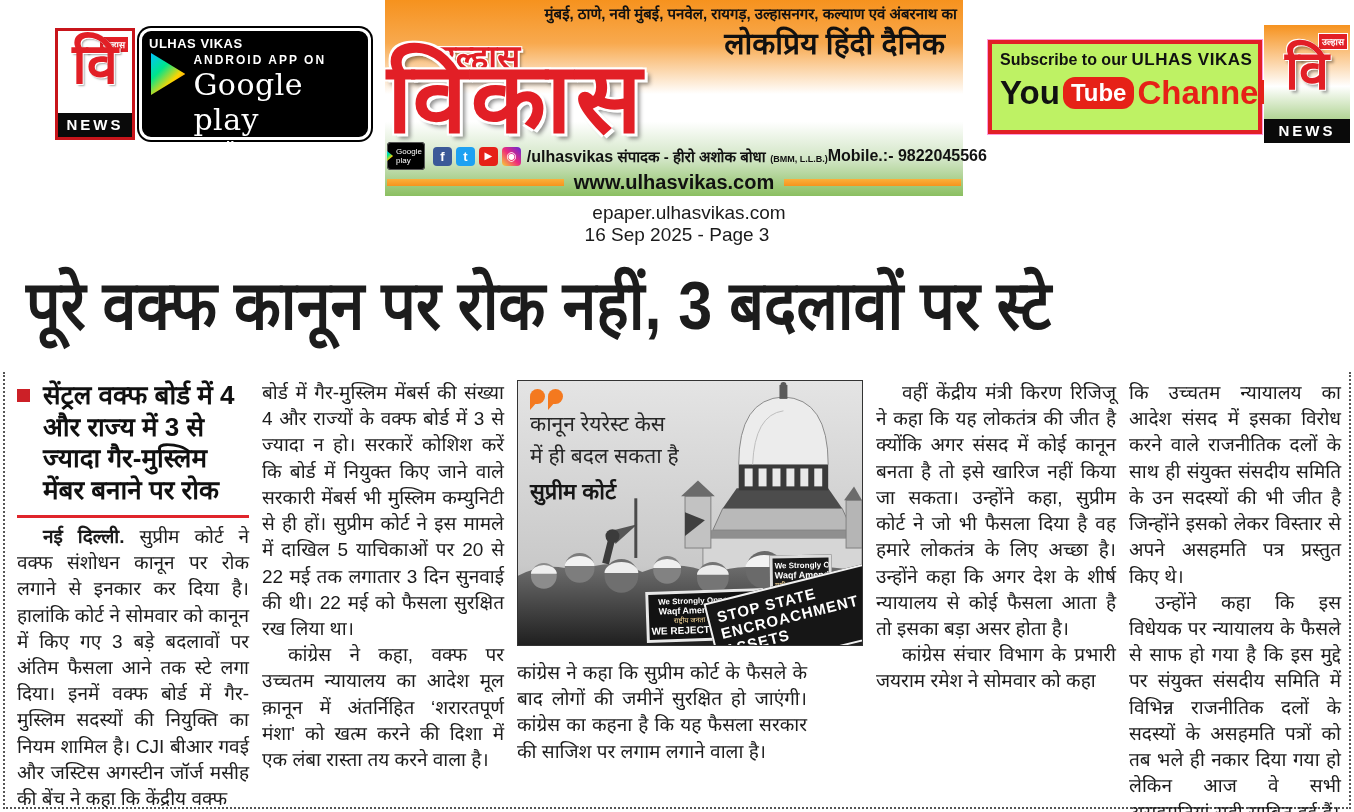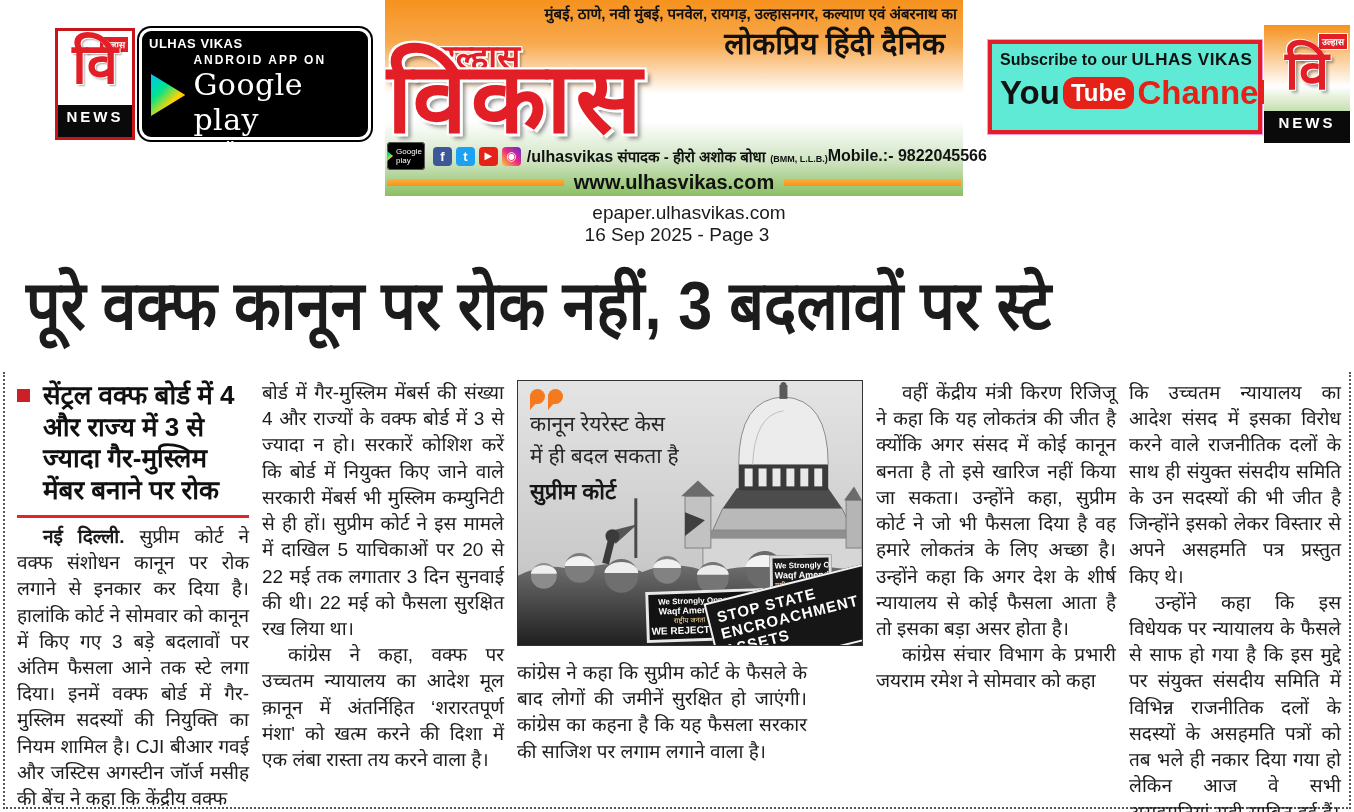--- a/index.html
+++ b/index.html
@@ -4,24 +4,24 @@
 <style>
   * { margin:0; padding:0; box-sizing:border-box; }
   body { font-family:"Liberation Sans","DejaVu Sans",sans-serif; background:#fff; }
   .page { position:relative; width:1354px; height:812px; background:#fff; overflow:hidden; }
 
   
   .left-unit { position:absolute; left:55px; top:28px; width:316px; height:112px; display:flex; }
   .brand-logo { position:relative; width:80px; height:112px; border:3px solid #c8151b; background:#fff; }
   .brand-logo .vi { position:absolute; left:0; right:0; top:2px; text-align:center; font-size:56px; font-weight:900; color:#e21f26; line-height:1.1; text-shadow:1px 1px 0 #fff,2px 2px 2px rgba(0,0,0,.35); }
   .brand-logo .ulhas-tag { position:absolute; top:5px; right:3px; background:#e21f26; color:#fff; font-size:9px; font-weight:700; padding:1px 3px; border:1px solid #fff; }
-  .news-band { position:absolute; left:0; right:0; bottom:0; height:32px; background:#0a0a0a; color:#fff; font-weight:700; font-size:15px; letter-spacing:3px; text-align:center; line-height:24px; }
+  .news-band { position:absolute; left:0; right:0; bottom:0; height:24px; background:#0a0a0a; color:#fff; font-weight:700; font-size:15px; letter-spacing:3px; text-align:center; line-height:24px; }
   .app-badge { position:relative; width:232px; height:112px; margin-left:4px; background:#000; border-radius:12px; box-shadow:inset 0 0 0 3px #fff, 0 0 0 2px #000; color:#fff; padding:8px 10px; }
   .app-badge .uv { font-size:13px; font-weight:800; letter-spacing:.5px; }
-  .badge-row { display:flex; align-items:center; margin-top:2px; }
+  .badge-row { display:flex; margin-top:2px; }
   .play-tri { width:38px; height:42px; clip-path:polygon(0 0,0 100%,100% 50%); background:linear-gradient(135deg,#00c3ff 0%,#00e58b 35%,#ffd500 65%,#ff3a44 100%); margin:0 8px 0 2px; }
   .badge-txt .line1 { font-size:12px; font-weight:700; letter-spacing:2px; }
   .badge-txt .line2 { font-size:30px; font-weight:400; letter-spacing:.5px; font-family:"DejaVu Serif","Liberation Serif",serif; }
   .app-badge .install { font-size:15px; font-weight:800; margin-left:42px; margin-top:1px; }
 
   
   .masthead { position:absolute; left:385px; top:0; width:578px; height:196px; background:linear-gradient(180deg,#f6921e 0%,#f8a94e 22%,#ffffff 48%,#ffffff 62%,#cfe4c2 82%,#8bbf61 100%); }
   .tagline1 { position:absolute; top:3px; right:6px; font-size:15px; font-weight:800; color:#111; }
   .tagline2 { position:absolute; top:22px; right:18px; font-size:30px; font-weight:900; color:#111; }
   .title-top { position:absolute; top:33px; left:52px; font-size:34px; font-weight:900; color:#e21f26; text-shadow:-1px -1px 0 #fff,1px -1px 0 #fff,-1px 1px 0 #fff,2px 2px 0 #fff,3px 3px 3px rgba(0,0,0,.4); }
@@ -33,21 +33,21 @@
   .s-ic { width:19px; height:19px; border-radius:4px; color:#fff; font-size:13px; font-weight:800; display:flex; align-items:center; justify-content:center; line-height:1; }
   .s-fb { background:#3b5998; } .s-tw { background:#1da1f2; } .s-yt { background:#e62117; font-size:10px; } .s-ig { background:linear-gradient(45deg,#f9ce34,#ee2a7b,#6228d7); font-size:12px; }
   .handle-wrap { margin-left:6px; font-size:16px; font-weight:800; color:#111; white-space:nowrap; }
   .editor { font-size:15px; font-weight:700; } .degree { font-size:9px; font-weight:700; }
   .mobile { margin-left:auto; font-size:16px; font-weight:800; color:#111; white-space:nowrap; }
   .web-row { position:absolute; left:2px; right:2px; bottom:2px; display:flex; align-items:center; }
   .web-bar { flex:1; height:7px; background:linear-gradient(180deg,#fbb03b,#f7941d); }
   .web-txt { padding:0 10px; font-size:20px; font-weight:800; color:#111; }
 
   
-  .subscribe { position:absolute; left:988px; top:40px; width:274px; height:94px; background:#5eead4; border:4px solid #e21f26; box-shadow:0 0 0 1px #f9d; padding:6px 8px 4px; }
+  .subscribe { position:absolute; left:988px; top:40px; width:274px; height:94px; background:#bef264; border:4px solid #e21f26; box-shadow:0 0 0 1px #f9d; padding:6px 8px 4px; }
   .sub-l1 { font-size:16px; font-weight:800; color:#111; white-space:nowrap; }
   .sub-l1 .uv2 { font-size:17px; font-weight:900; letter-spacing:.5px; }
   .sub-l2 { display:flex; align-items:center; margin-top:4px;justify-content:space-between; }
   .you { font-size:33px; font-weight:900; color:#111; }
   .tube { background:#e62117; color:#fff; font-size:24px; font-weight:800; border-radius:12px; padding:4px 8px; margin:0 3px; line-height:1; }
   .channel { font-size:33px; font-weight:900; color:#e62117; }
   .right-logo { position:absolute; left:1264px; top:25px; width:86px; height:118px; background:linear-gradient(180deg,#f6921e 0%,#fff 52%,#7ab648 100%); }
   .right-logo .vi { position:absolute; left:0; right:0; top:6px; text-align:center; font-size:54px; font-weight:900; color:#e21f26; text-shadow:-1px -1px 0 #fff,1px 1px 0 #fff,3px 3px 3px rgba(0,0,0,.35); }
   .right-logo .ulhas-tag { position:absolute; top:8px; right:2px; background:#e21f26; color:#fff; font-size:9px; font-weight:700; padding:1px 3px; border:1px solid #fff; }
 

